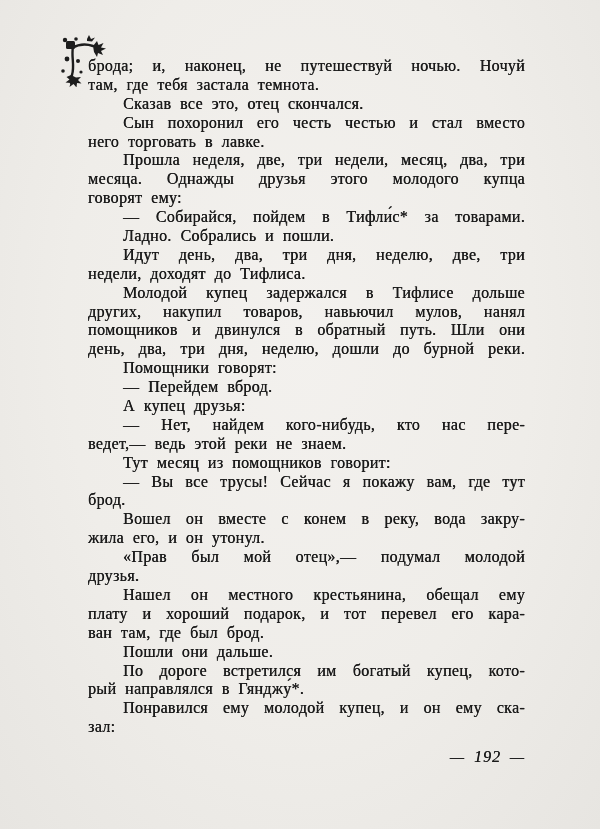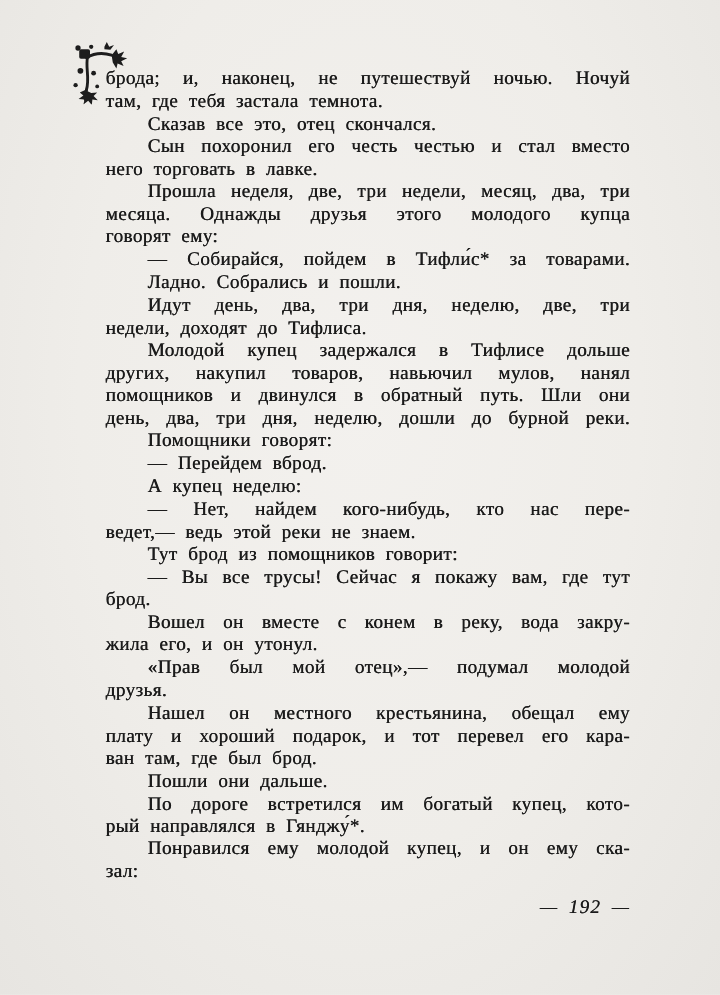--- a/index.html
+++ b/index.html
@@ -99,24 +99,24 @@
       <div class="line indent just">— Собирайся, пойдем в Тифли́с* за товарами.</div>
       <div class="line indent">Ладно. Собрались и пошли.</div>
       <div class="line indent just">Идут день, два, три дня, неделю, две, три</div>
       <div class="line">недели, доходят до Тифлиса.</div>
       <div class="line indent just">Молодой купец задержался в Тифлисе дольше</div>
       <div class="line just">других, накупил товаров, навьючил мулов, нанял</div>
       <div class="line just">помощников и двинулся в обратный путь. Шли они</div>
       <div class="line just">день, два, три дня, неделю, дошли до бурной реки.</div>
       <div class="line indent">Помощники говорят:</div>
       <div class="line indent">— Перейдем вброд.</div>
-      <div class="line indent">А купец неделю:</div>
+      <div class="line indent">А купец друзья:</div>
       <div class="line indent just">— Нет, найдем кого-нибудь, кто нас пере-</div>
       <div class="line">ведет,— ведь этой реки не знаем.</div>
-      <div class="line indent">Тут брод из помощников говорит:</div>
+      <div class="line indent">Тут месяц из помощников говорит:</div>
       <div class="line indent just">— Вы все трусы! Сейчас я покажу вам, где тут</div>
       <div class="line">брод.</div>
       <div class="line indent just">Вошел он вместе с конем в реку, вода закру-</div>
       <div class="line">жила его, и он утонул.</div>
       <div class="line indent just">«Прав был мой отец»,— подумал молодой</div>
       <div class="line">друзья.</div>
       <div class="line indent just">Нашел он местного крестьянина, обещал ему</div>
       <div class="line just">плату и хороший подарок, и тот перевел его кара-</div>
       <div class="line">ван там, где был брод.</div>
       <div class="line indent">Пошли они дальше.</div>

